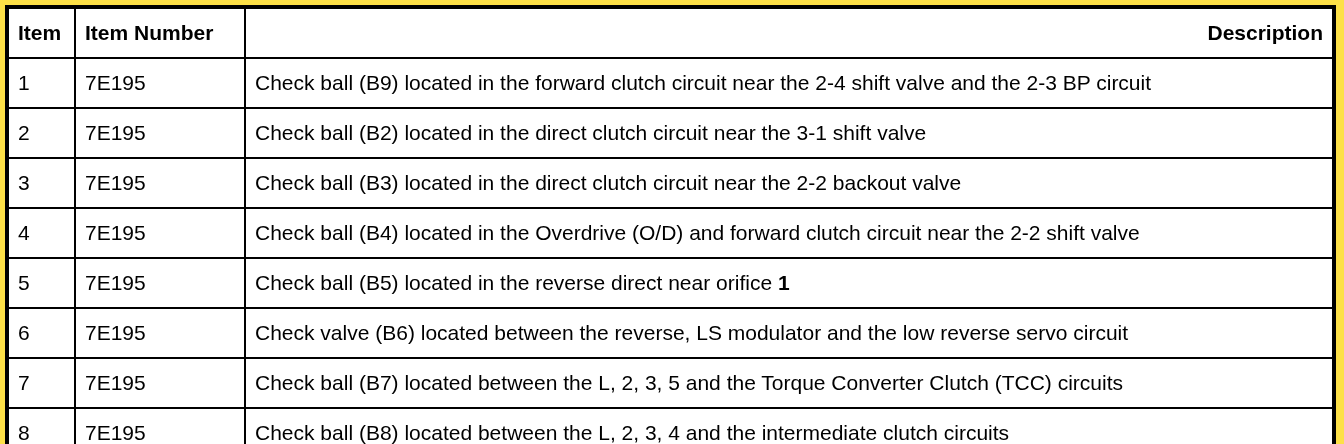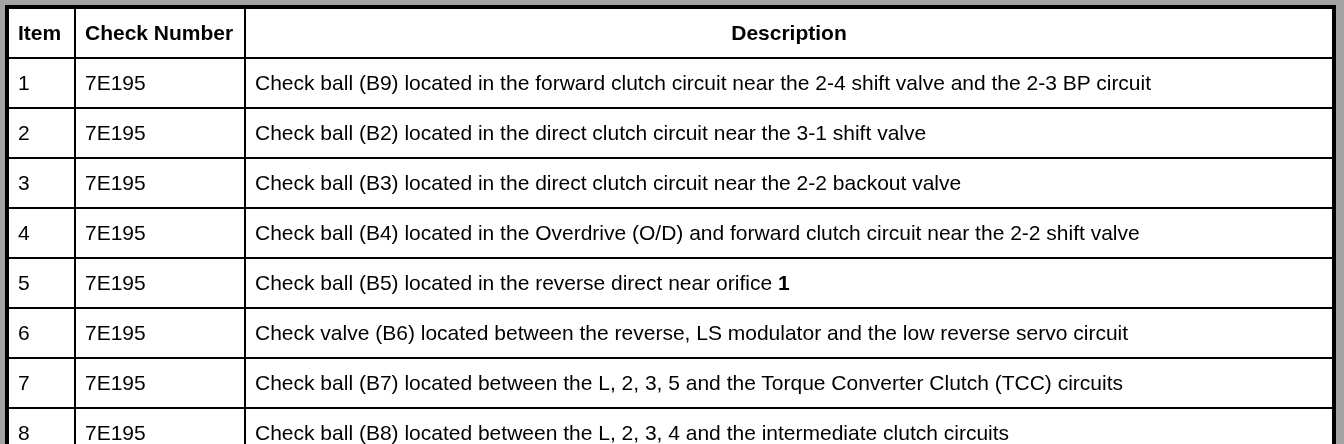--- a/index.html
+++ b/index.html
@@ -13,21 +13,21 @@
     overflow: hidden;
     font-family: "Liberation Sans", sans-serif;
     color: #000000;
   }
 
   .page {
     box-sizing: border-box;
     width: 1344px;
     height: 444px;
     padding: 5px 8px 6px 5px;
-    background: #a3a3a3;
+    background: #fde047;
   }
 
   table.parts-table {
     border-collapse: collapse;
     table-layout: fixed;
     width: 1331px;
     height: 433px;
     border: 4px solid #000000;
     background: #ffffff;
   }
@@ -46,21 +46,21 @@
     text-align: left;
     white-space: nowrap;
     overflow: hidden;
   }
 
   table.parts-table thead th {
     font-weight: bold;
     height: 48px;
   }
   table.parts-table thead th.th-description {
-    text-align: center;
+    text-align: right;
   }
 
   table.parts-table tbody td {
     font-weight: normal;
     height: 48px;
   }
 
   table.parts-table tbody tr td.cell-item,
   table.parts-table tbody tr td.cell-part {
     white-space: nowrap;
@@ -74,21 +74,21 @@
 <div class="page">
   <table class="parts-table">
     <colgroup>
       <col class="col-item">
       <col class="col-part">
       <col class="col-description">
     </colgroup>
     <thead>
       <tr>
         <th class="th-item">Item</th>
-        <th class="th-part">Check Number</th>
+        <th class="th-part">Item Number</th>
         <th class="th-description">Description</th>
       </tr>
     </thead>
     <tbody>
       <tr>
         <td class="cell-item">1</td>
         <td class="cell-part">7E195</td>
         <td class="cell-description">Check ball (B9) located in the forward clutch circuit near the 2-4 shift valve and the 2-3 BP circuit</td>
       </tr>
       <tr>

